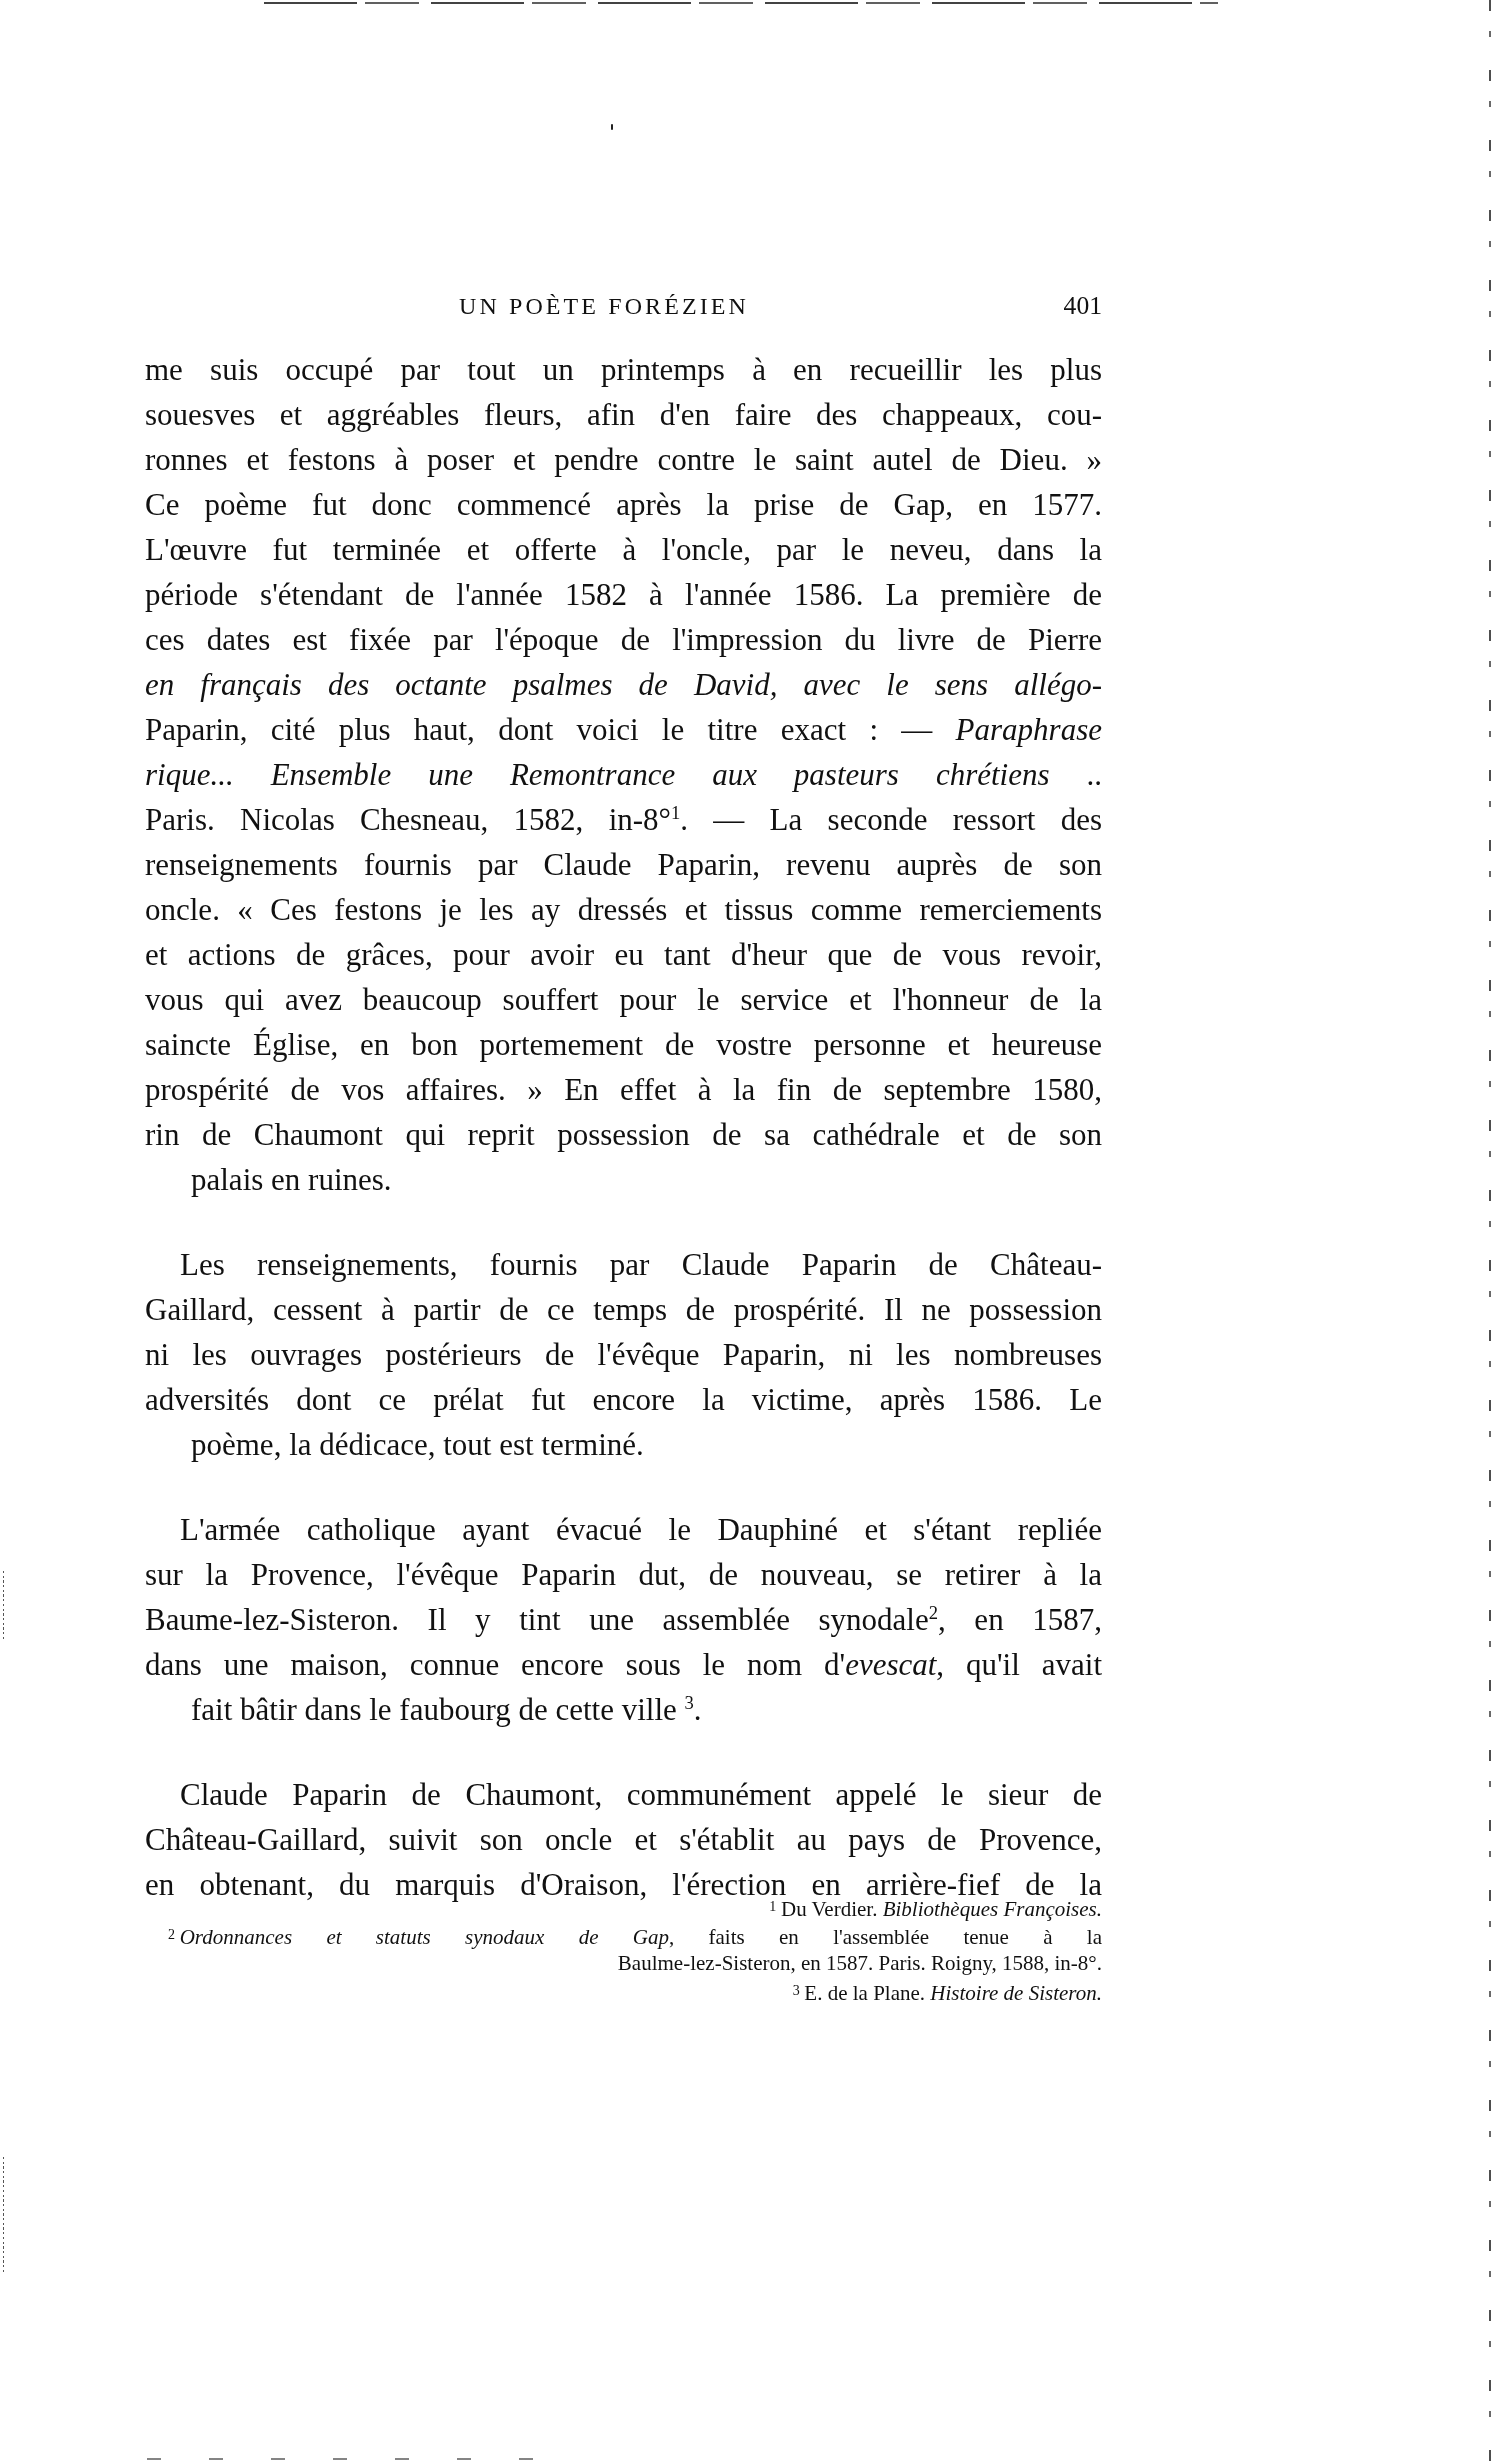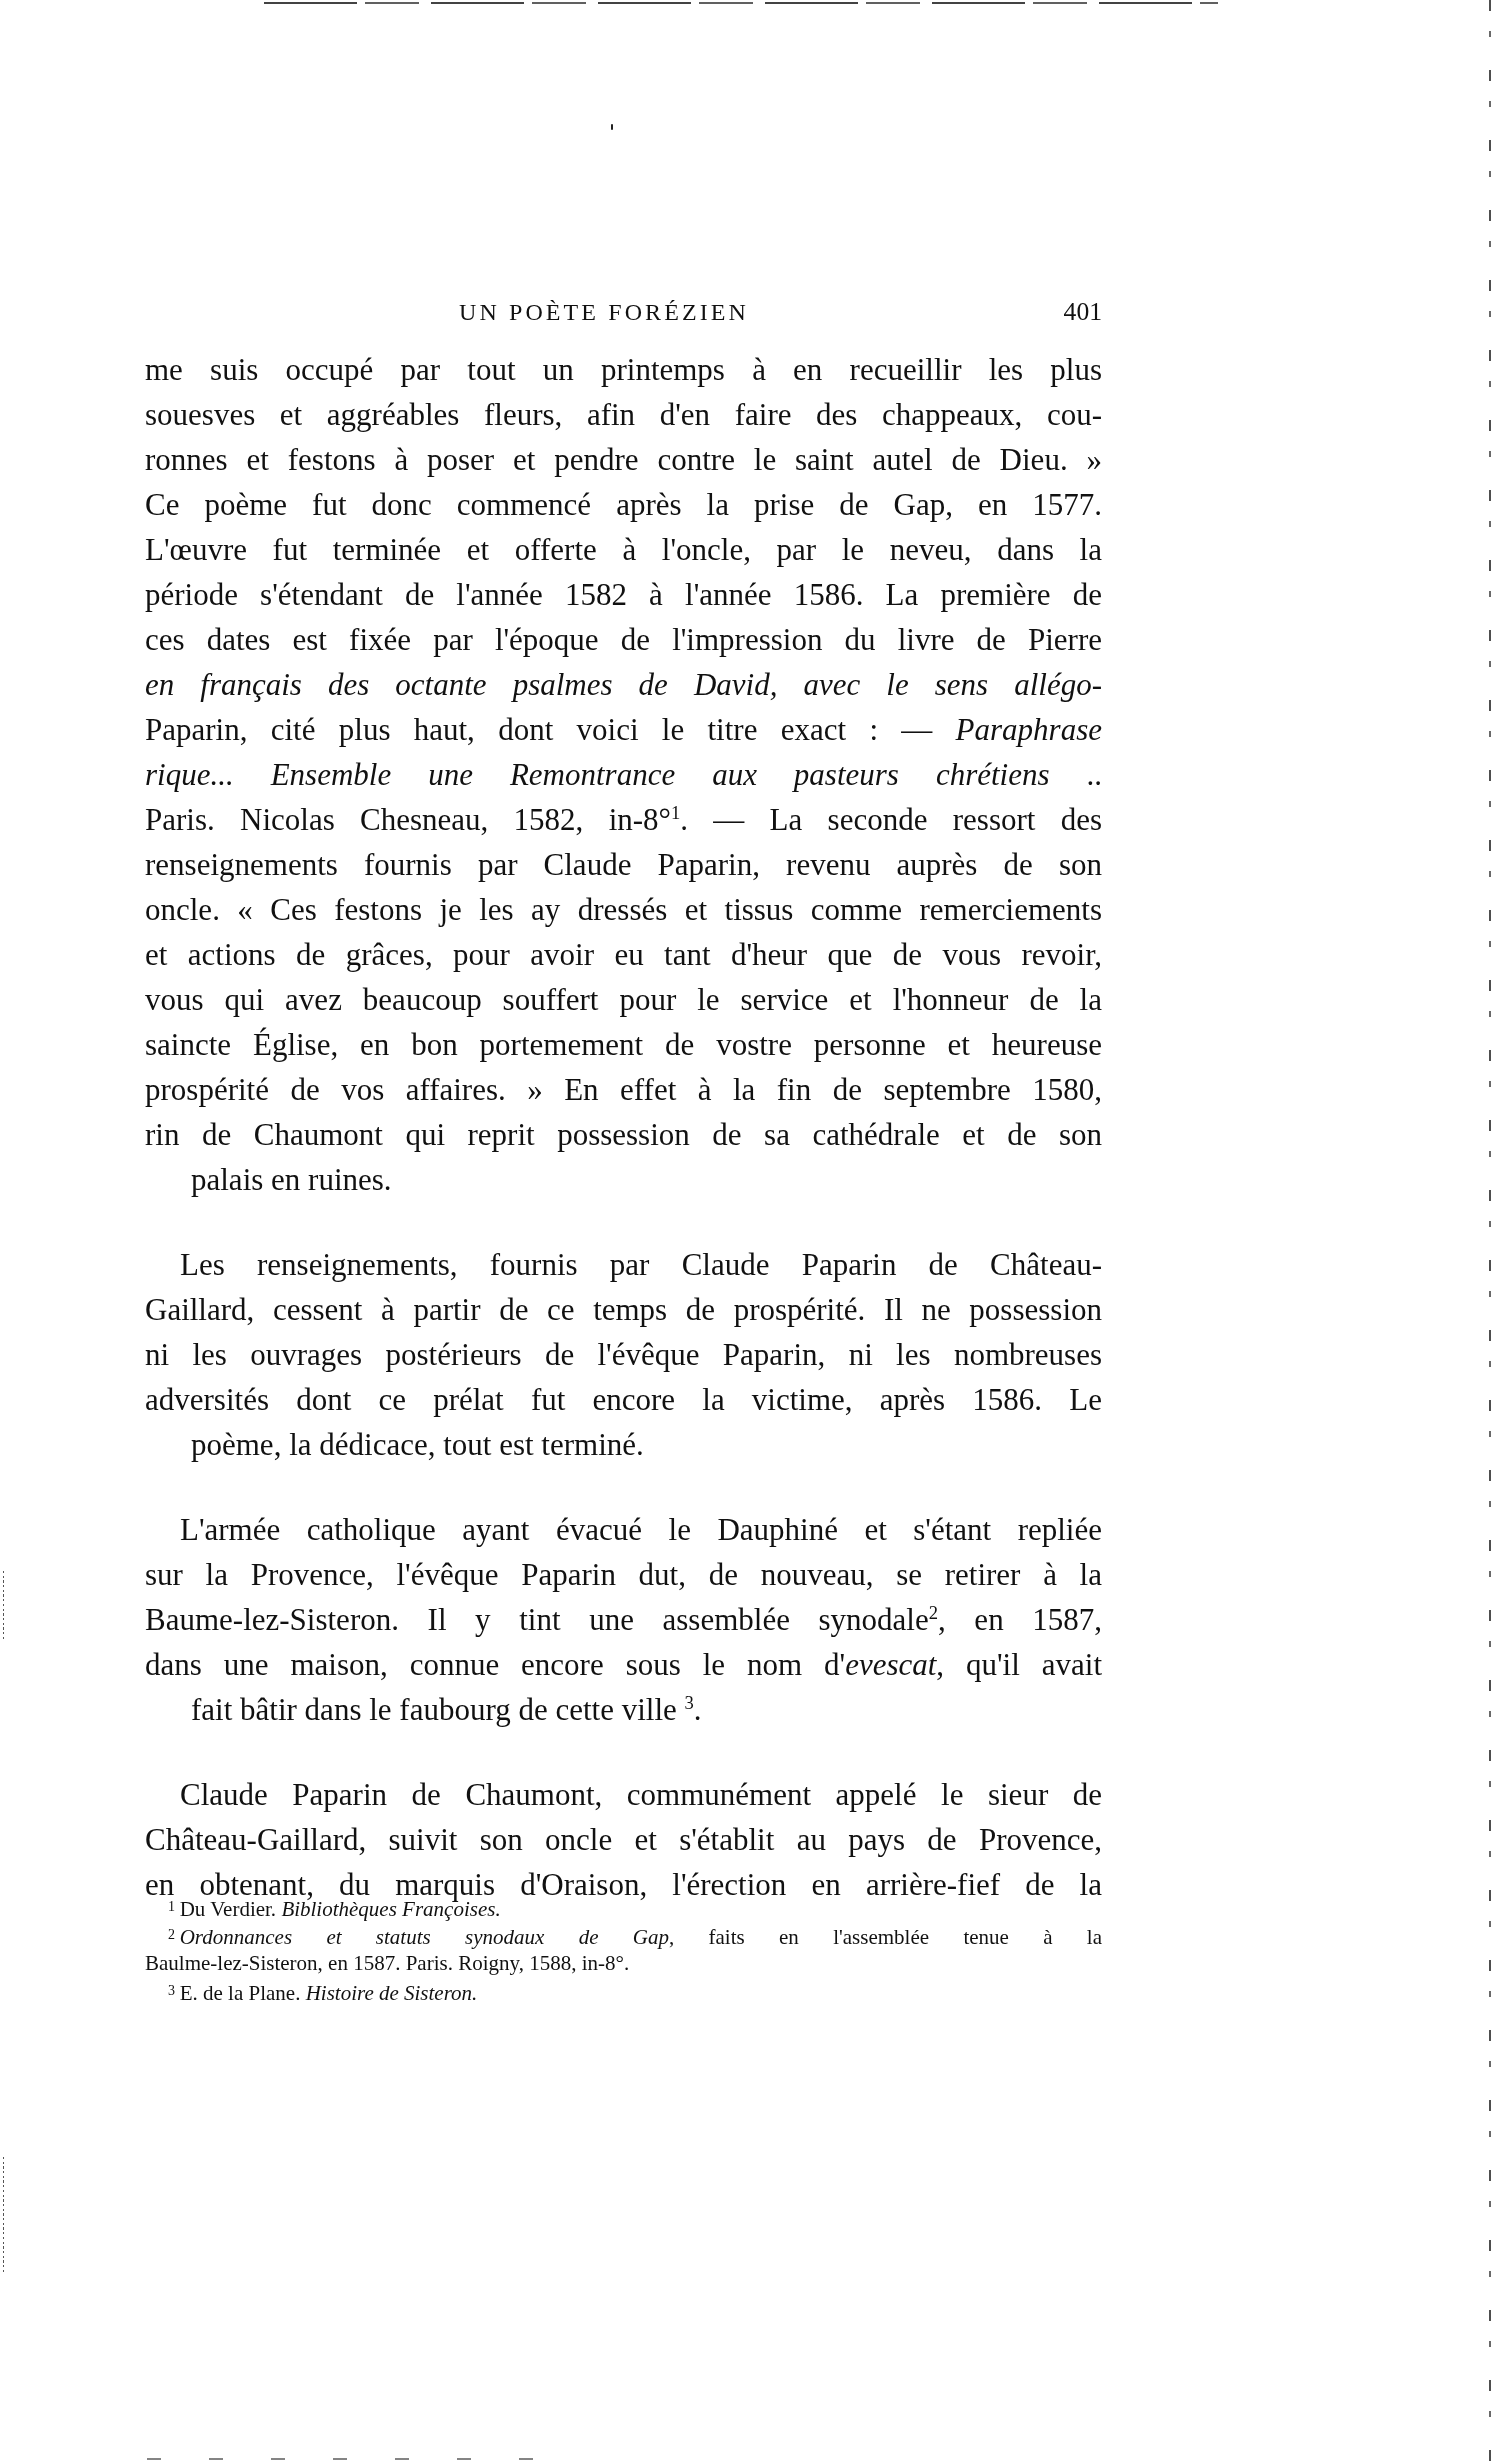--- a/index.html
+++ b/index.html
@@ -51,21 +51,21 @@
   .scan-speck {
     position: absolute;
     width: 2.3px;
     height: 6.2px;
     background: #222;
     border-radius: 1.6px;
   }
 
   .running-head {
     position: absolute;
-    top: 295px;
+    top: 289px;
     left: 153px;
     width: 949px;
     height: 34px;
   }
   .running-title {
     position: absolute;
     left: 306px;
     top: 0;
     font-size: 24px;
     letter-spacing: 3.1px;
@@ -120,21 +120,21 @@
     left: 145px;
     width: 957px;
     font-family: "Liberation Serif", "DejaVu Serif", serif;
     font-size: 21px;
     line-height: 28px;
   }
   .fn-line {
     display: block;
     height: 28px;
     white-space: nowrap;
-    text-align: left;
+    text-align: right;
   }
   .fn-line.indent { padding-left: 23px; }
   .fn-line.justify { text-align: justify; text-align-last: justify; }
   .fn-num {
     font-size: 14px;
     vertical-align: 4.7px;
     margin-right: 4.7px;
   }
 </style>
 </head>

